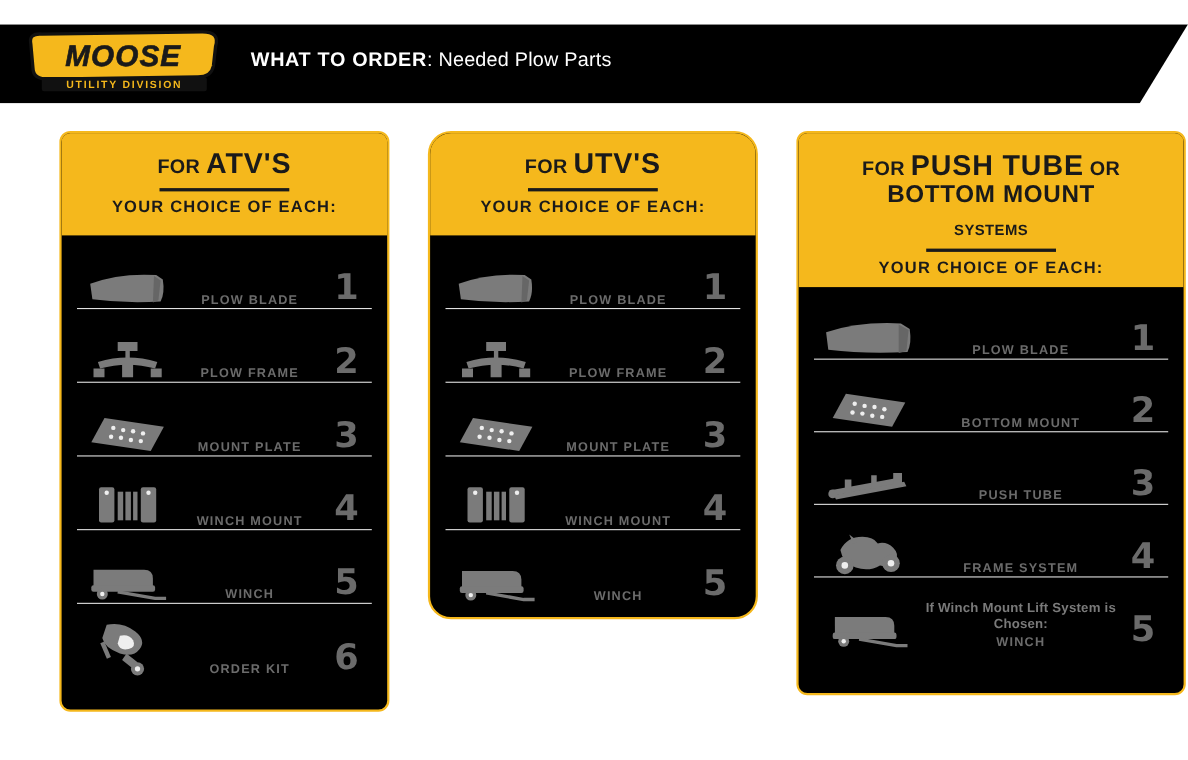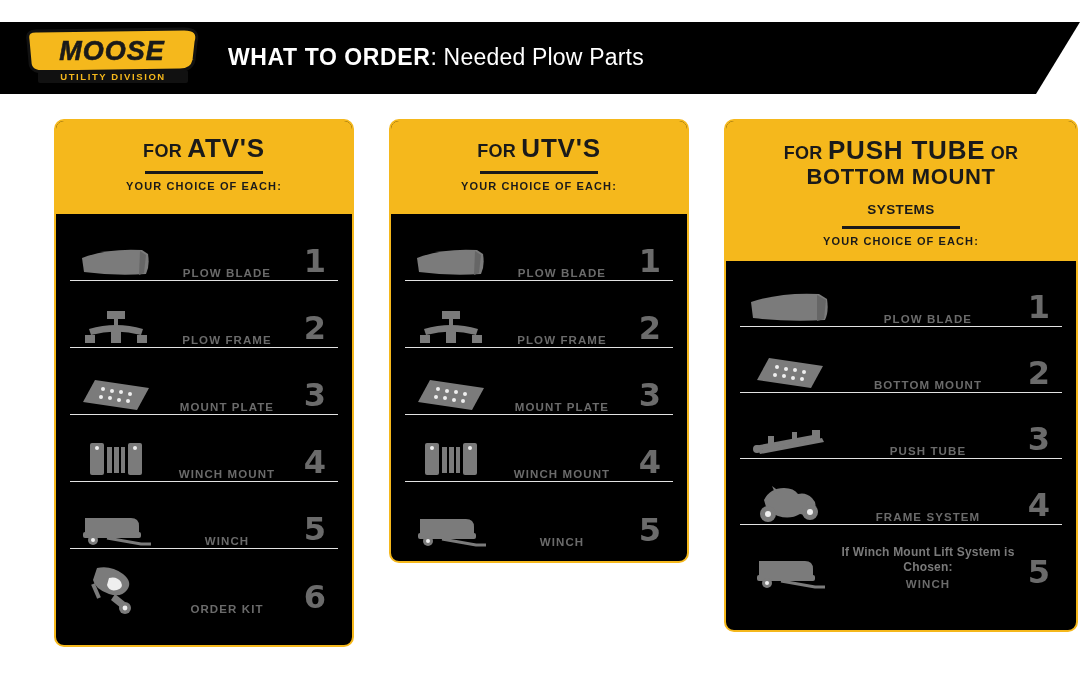--- a/index.html
+++ b/index.html
@@ -28,21 +28,21 @@
     width: 1080px;
     height: 72px;
     background: #000000;
     clip-path: polygon(0 0, 1080px 0, 1036px 72px, 0 72px);
   }
   .header-title {
     position: absolute;
     left: 228px;
     top: 44px;
     color: #ffffff;
-    font-size: 23px;
+    font-size: 18px;
     letter-spacing: 0.2px;
     white-space: nowrap;
   }
   .header-title .strong {
     font-weight: bold;
     letter-spacing: 0.6px;
   }
 
   
   .logo {
@@ -95,21 +95,21 @@
     letter-spacing: 0.4px;
     margin-top: 13px;
   }
   .rule {
     width: 118px;
     height: 3px;
     background: #1a1a1a;
     margin: 9px auto 6px auto;
   }
   .subhead {
-    font-size: 11px;
+    font-size: 15px;
     font-weight: bold;
     color: #1a1a1a;
     letter-spacing: 1.1px;
     text-align: center;
     padding-bottom: 8px;
   }
 
   .rows {
     padding: 0 14px;
   }
@@ -153,21 +153,21 @@
     font-weight: bold;
     color: #6b6b6b;
     font-family: "DejaVu Sans", sans-serif;
   }
 
   
   #card-atv { left: 54px; top: 119px; width: 300px; height: 528px; }
   #card-atv .card-head { height: 93px; }
   #card-atv .row { height: 67px; }
 
-  #card-utv { left: 389px; top: 119px; width: 300px; height: 444px; }
+  #card-utv { left: 389px; top: 119px; width: 300px; height: 444px; border-radius: 21px; }
   #card-utv .card-head { height: 93px; }
   #card-utv .row { height: 67px; }
 
   #card-push { left: 724px; top: 119px; width: 354px; height: 513px; }
   #card-push .card-head { height: 140px; padding-top: 16px; }
   #card-push .row { height: 66px; }
   #card-push .row .thumb { width: 100px; flex: 0 0 100px; }
 
   svg.icon { display: block; }
 </style>

